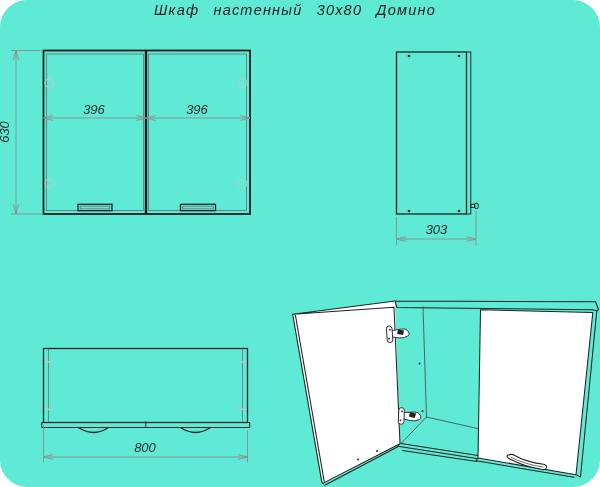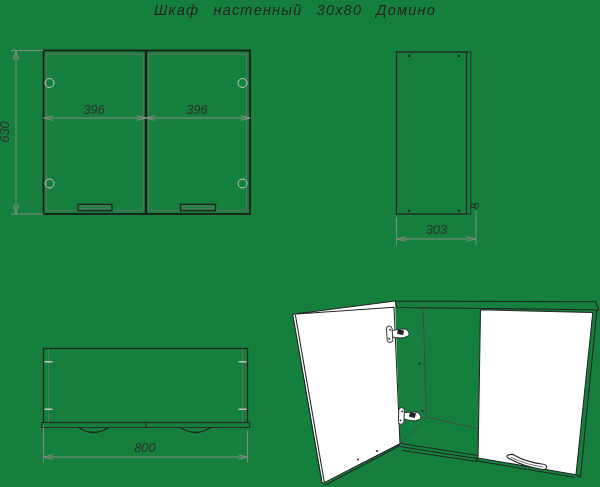--- a/index.html
+++ b/index.html
@@ -1,16 +1,16 @@
 <!DOCTYPE html>
 <html><head>
 <meta charset="utf-8">
 <style>
   html,body{margin:0;padding:0;background:#fff;}
-  .sheet{position:relative;width:600px;height:487px;background:#15803d;overflow:hidden;}
+  .sheet{position:relative;width:600px;height:487px;background:#5eead4;overflow:hidden;border-radius:27px;}
   svg{display:block;}
   .bold   {stroke:#1c1c1c;stroke-width:1.8;fill:none;}
   .med    {stroke:#222222;stroke-width:1.3;fill:none;}
   .thin   {stroke:#6e6e6e;stroke-width:.8;fill:none;}
   .thin2  {stroke:#2a2a2a;stroke-width:1;fill:none;}
   .divider{stroke:#1c1c1c;stroke-width:2.4;fill:none;}
   .iso    {stroke:#222222;stroke-width:1.05;fill:none;stroke-linecap:round;stroke-linejoin:round;}
   .isothin{stroke:#454545;stroke-width:.8;fill:none;stroke-linecap:round;}
   .dim    {stroke:#8c8c8c;stroke-width:.9;fill:none;}
   .hole   {stroke:#c8c8c8;stroke-width:1;fill:none;}

